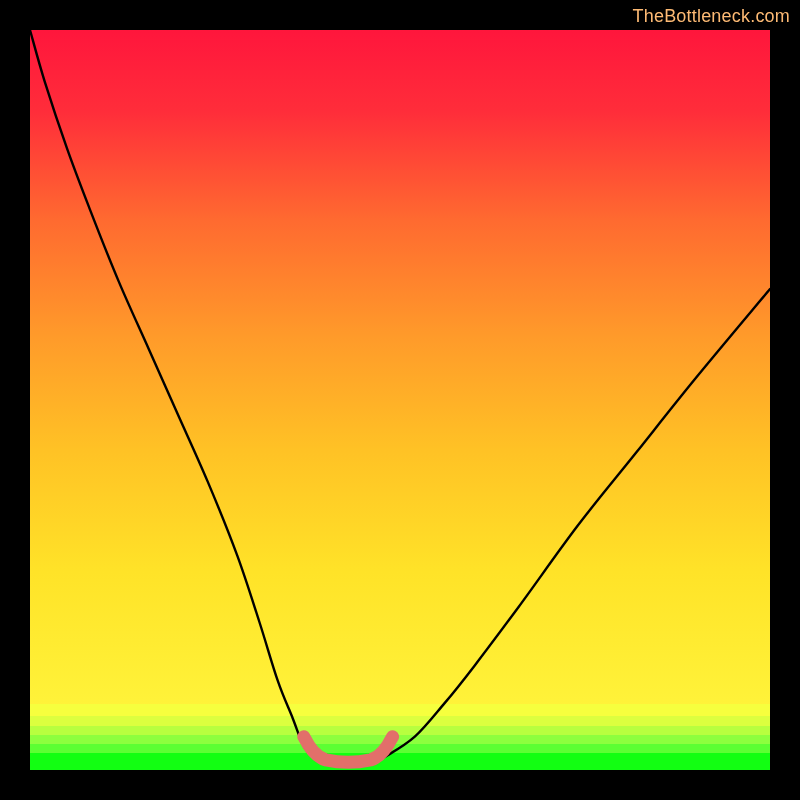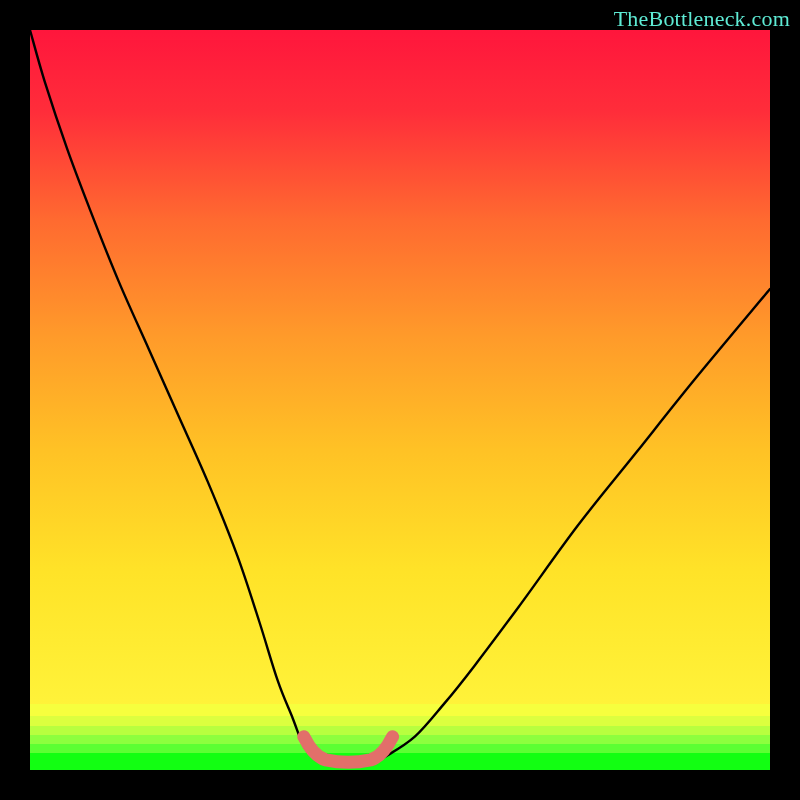--- a/index.html
+++ b/index.html
@@ -16,23 +16,23 @@
     height: 800px;
     background: #000;
   }
   svg {
     display: block;
   }
   .watermark {
     position: absolute;
     top: 6px;
     right: 10px;
-    font-family: Liberation Serif, serif;
-    font-size: 22px;
-    color: #5eead4;
+    font-family: Liberation Sans, sans-serif;
+    font-size: 18px;
+    color: #fdba74;
     letter-spacing: 0.2px;
     font-weight: 500;
   }
 </style>
 </head>
 <body>
 
 <div class="stage">
   <svg width="800" height="800" viewBox="0 0 800 800">
     <defs>

